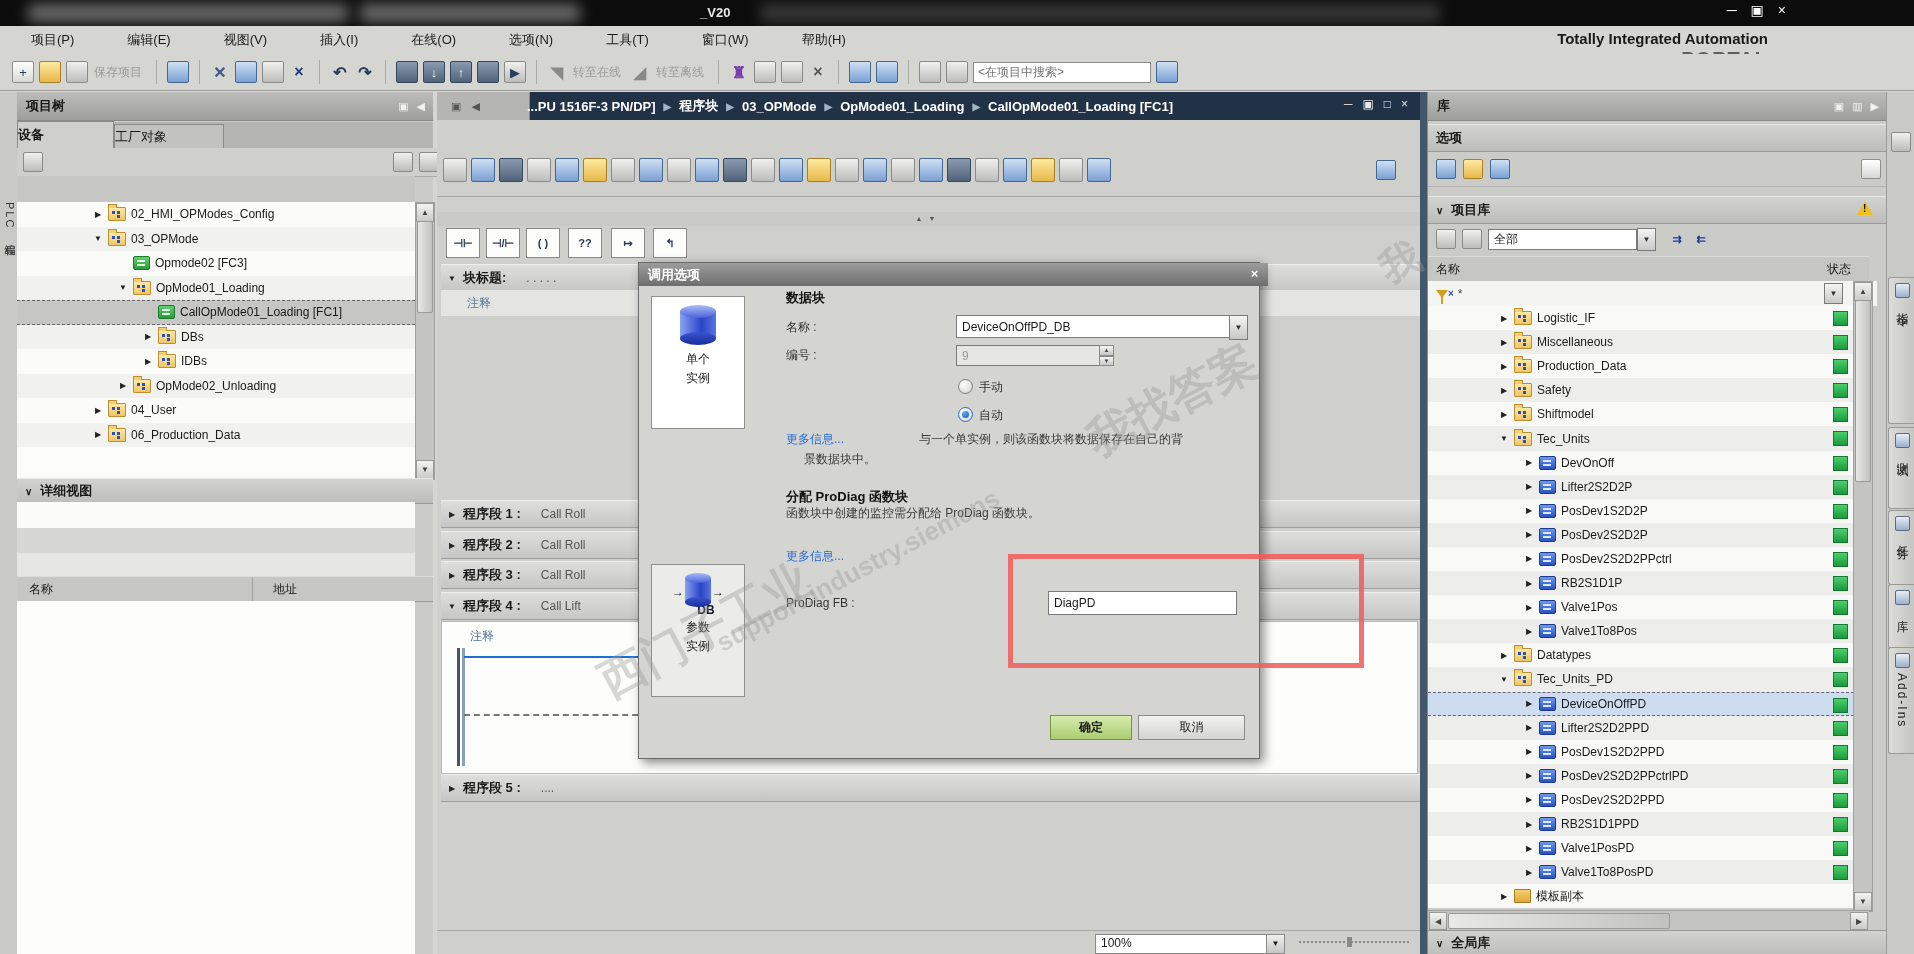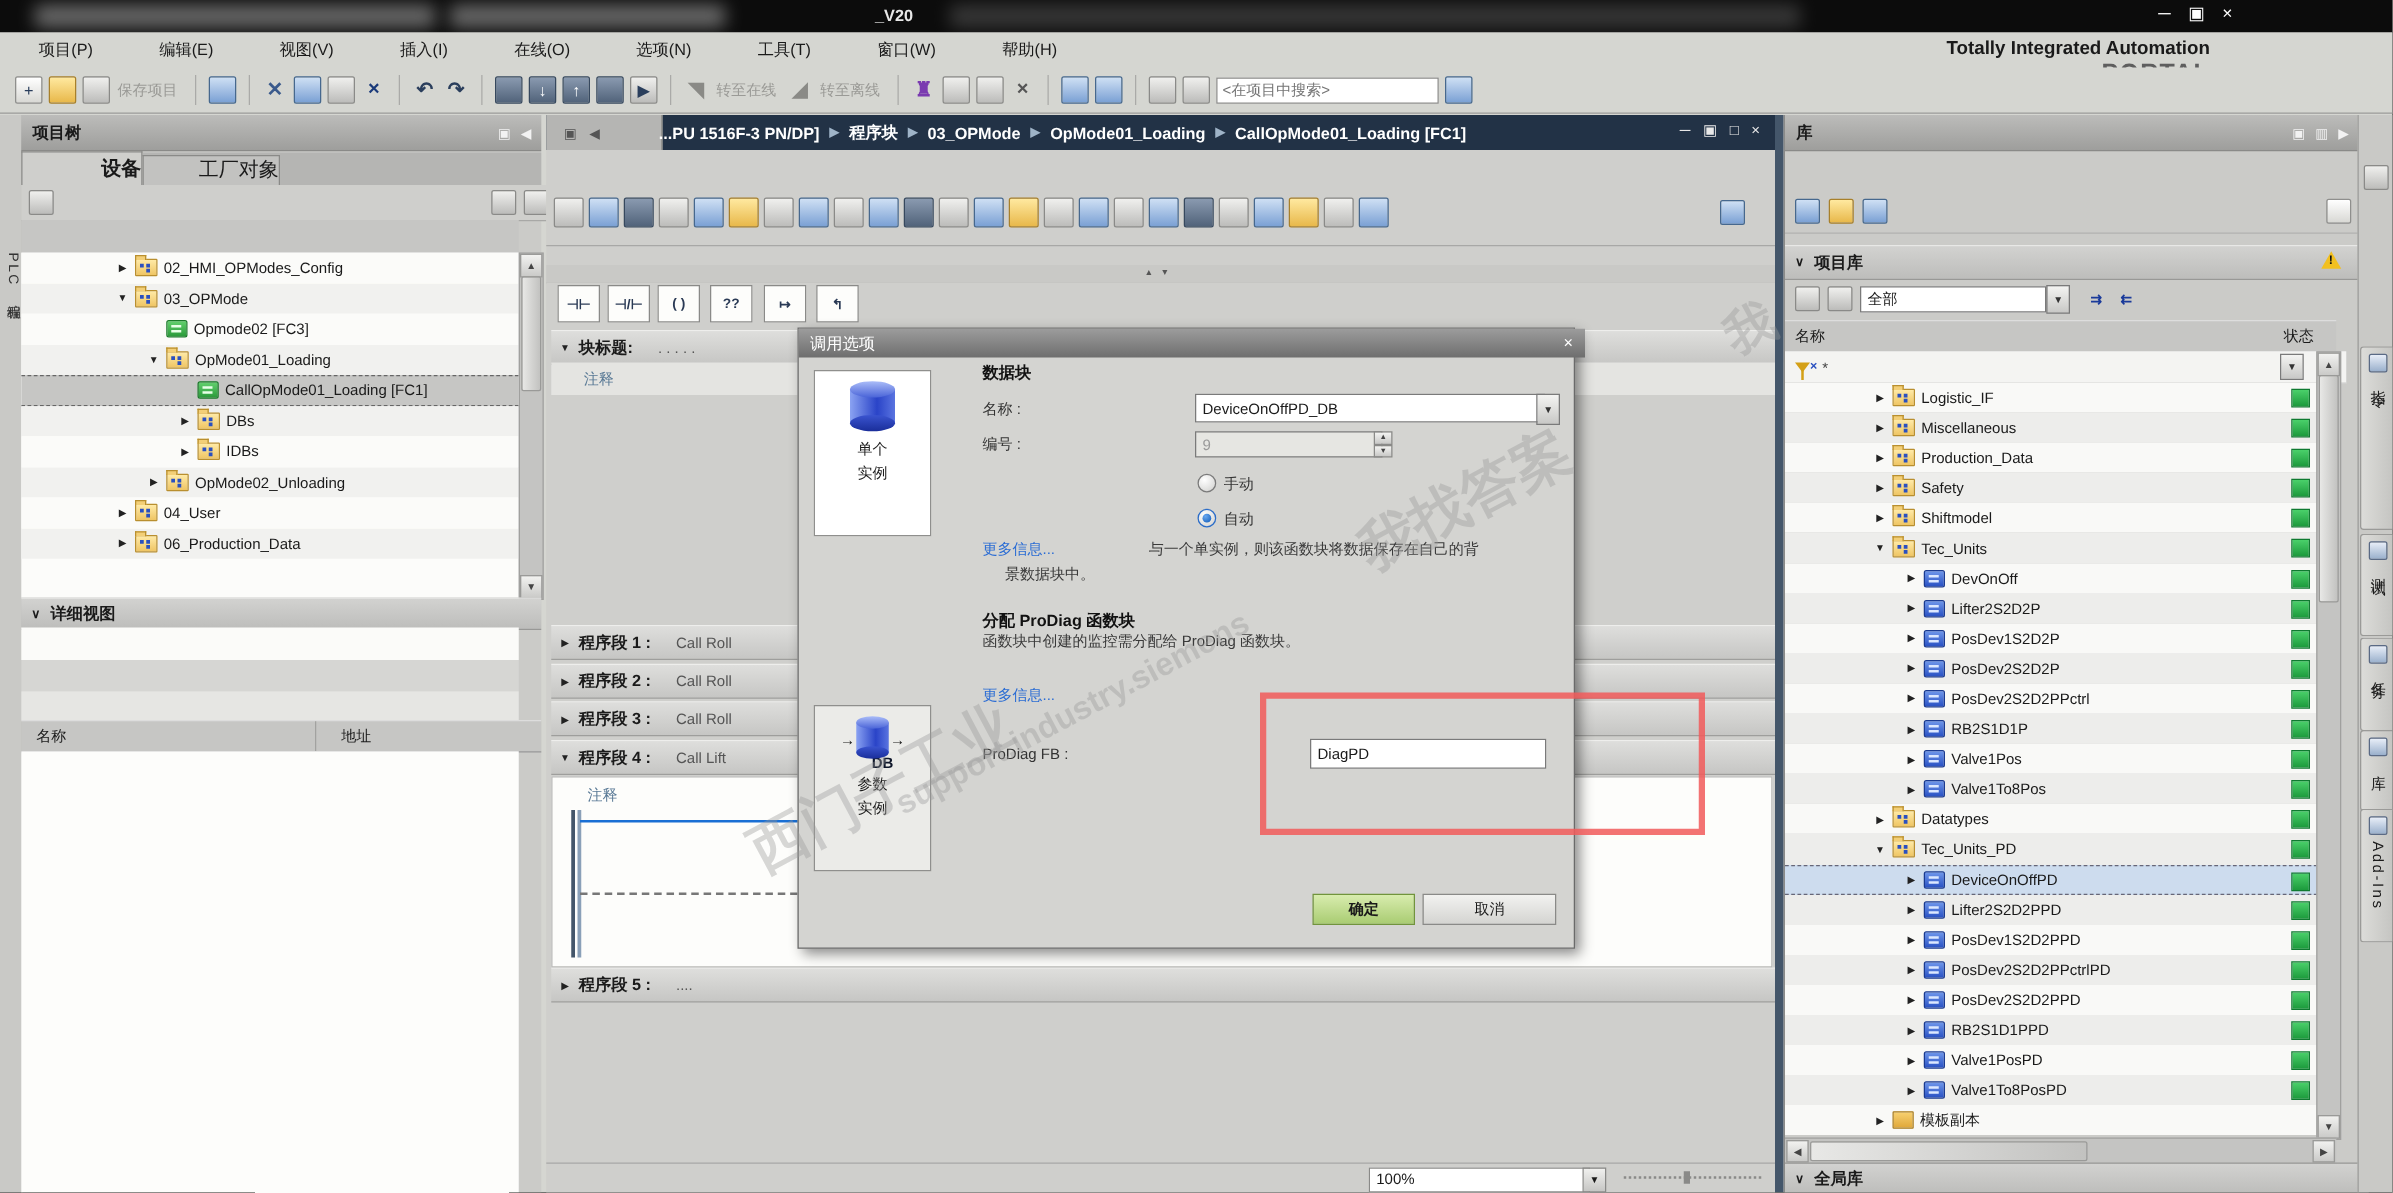--- a/index.html
+++ b/index.html
@@ -38,21 +38,21 @@
   .phead .hic{margin-left:auto;display:flex;gap:8px;margin-right:8px;font-weight:normal;color:#f2f2f2;font-size:11px;}
   .secbar{position:absolute;background:linear-gradient(#d2d2d0,#bdbdbb);border-top:1px solid #e8e8e6;
     border-bottom:1px solid #989896;display:flex;align-items:center;font-weight:bold;font-size:13px;}
   .vtext{writing-mode:vertical-rl;letter-spacing:2px;}
   
   .lstrip{position:absolute;left:0;top:92px;width:17px;height:862px;background:#c9c9c6;border-right:1px solid #9b9b99;}
   .lstrip .vtext{position:absolute;top:110px;left:2px;font-size:11px;color:#333;}
   
   .ptree-panel{position:absolute;left:17px;top:92px;width:416px;height:862px;background:#cbcbc8;}
   .ptabs{position:absolute;left:0;top:30px;width:416px;height:26px;background:#b5b5b3;display:flex;align-items:flex-end;}
-  .ptab{height:23px;display:flex;align-items:center;justify-content:flex-end;font-size:16px;
+  .ptab{height:23px;display:flex;align-items:center;justify-content:flex-start;font-size:13px;
     border:1px solid #8a8a88;border-bottom:none;width:95px;background:#c2c2c0;}
   .ptab.active{background:#cfcfcc;height:26px;font-weight:bold;width:95px;}
   .ptab:nth-child(2){width:108px;}
   .ptoolbar{position:absolute;left:0;top:56px;width:416px;height:28px;background:#cfcfcc;
     border-bottom:1px solid #a8a8a6;display:flex;align-items:center;padding:0 6px;}
   .sico{width:18px;height:18px;border-radius:2px;display:flex;align-items:center;justify-content:center;font-size:11px;}
   .colband{position:absolute;left:0;top:84px;width:398px;height:26px;background:#c6c6c4;border-bottom:1px solid #aaa;}
   .treearea{position:absolute;left:0;top:110px;width:398px;height:276px;background:#fcfcfa;overflow:hidden;}
   .trow{height:24.5px;display:flex;align-items:center;gap:5px;white-space:nowrap;background:#fbfbf9;}
   .trow:nth-child(even){background:#f1f1ef;}
@@ -119,21 +119,21 @@
   .zoombox{position:absolute;left:658px;top:3px;width:170px;height:18px;background:#fff;border:1px solid #8a8a88;
     padding-left:5px;line-height:17px;}
   .zoombtn{position:absolute;left:829px;top:3px;width:17px;height:18px;background:linear-gradient(#f0f0ee,#c6c6c4);
     border:1px solid #8a8a88;font-size:8px;text-align:center;line-height:18px;}
   .zslider{position:absolute;left:862px;top:10px;width:110px;border-top:2px dotted #8a8a88;}
   .zthumb{position:absolute;left:48px;top:-6px;width:5px;height:10px;background:#8a8a88;}
   
   .dialog{position:absolute;left:638px;top:262px;width:620px;height:495px;background:#d4d4d1;
     border:1px solid #6a6a6a;box-shadow:4px 4px 10px rgba(0,0,0,.45);z-index:10;}
   .dlg-title{position:absolute;left:0;top:0;width:620px;height:23px;background:linear-gradient(#9c9c9c,#6e6e6e);
-    color:#fff;font-weight:normal;display:flex;align-items:center;padding-left:9px;font-size:13px;}
+    color:#fff;font-weight:bold;display:flex;align-items:center;padding-left:9px;font-size:13px;}
   .dlg-close{position:absolute;right:5px;top:3px;width:17px;height:16px;color:#fff;font-size:13px;
     text-align:center;line-height:15px;}
   .optbox{position:absolute;left:12px;width:92px;height:123px;border:1px solid #8f8f8d;
     display:flex;flex-direction:column;align-items:center;justify-content:flex-start;gap:2px;padding-top:8px;font-size:12px;}
   .optbox.selopt{background:#fff;}
   .optbox.param{background:#ebebe8;}
   .cyl{width:36px;height:40px;position:relative;margin-bottom:4px;}
   .cyl .bodyc{position:absolute;left:0;top:6px;width:36px;height:28px;background:linear-gradient(90deg,#8aa2f2,#2a44c8 60%,#5a74e0);}
   .cyl .topc{position:absolute;left:0;top:0;width:36px;height:13px;border-radius:50%;background:linear-gradient(#aabcf8,#4a64d8);}
   .cyl .botc{position:absolute;left:0;top:27px;width:36px;height:13px;border-radius:50%;background:linear-gradient(#3a54d0,#1a2e9a);}
@@ -560,20 +560,23 @@
 
   <div class="lib-panel">
     <div class="phead" style="left:0;top:0;width:459px;">
       <span class="ttl">库</span>
       <span class="hic">
         <span>▣</span>
         <span>▥</span>
         <span>▶</span>
       </span>
     </div>
+    <div class="secbar" style="left:0;top:32px;width:459px;height:26px;">
+      <span style="margin-left:8px;">选项</span>
+    </div>
     <div class="lib-opt-icons">
       <span class="sico g-blue"></span>
       <span class="sico g-yellow"></span>
       <span class="sico g-blue"></span>
       <span class="sico g-page" style="margin-left:auto;margin-right:14px;"></span>
     </div>
     <div class="secbar" style="left:0;top:104px;width:459px;height:26px;">
       <span style="margin:0 8px;font-size:10px;">∨</span>
       <span>项目库</span>
       <span class="warn"></span>

